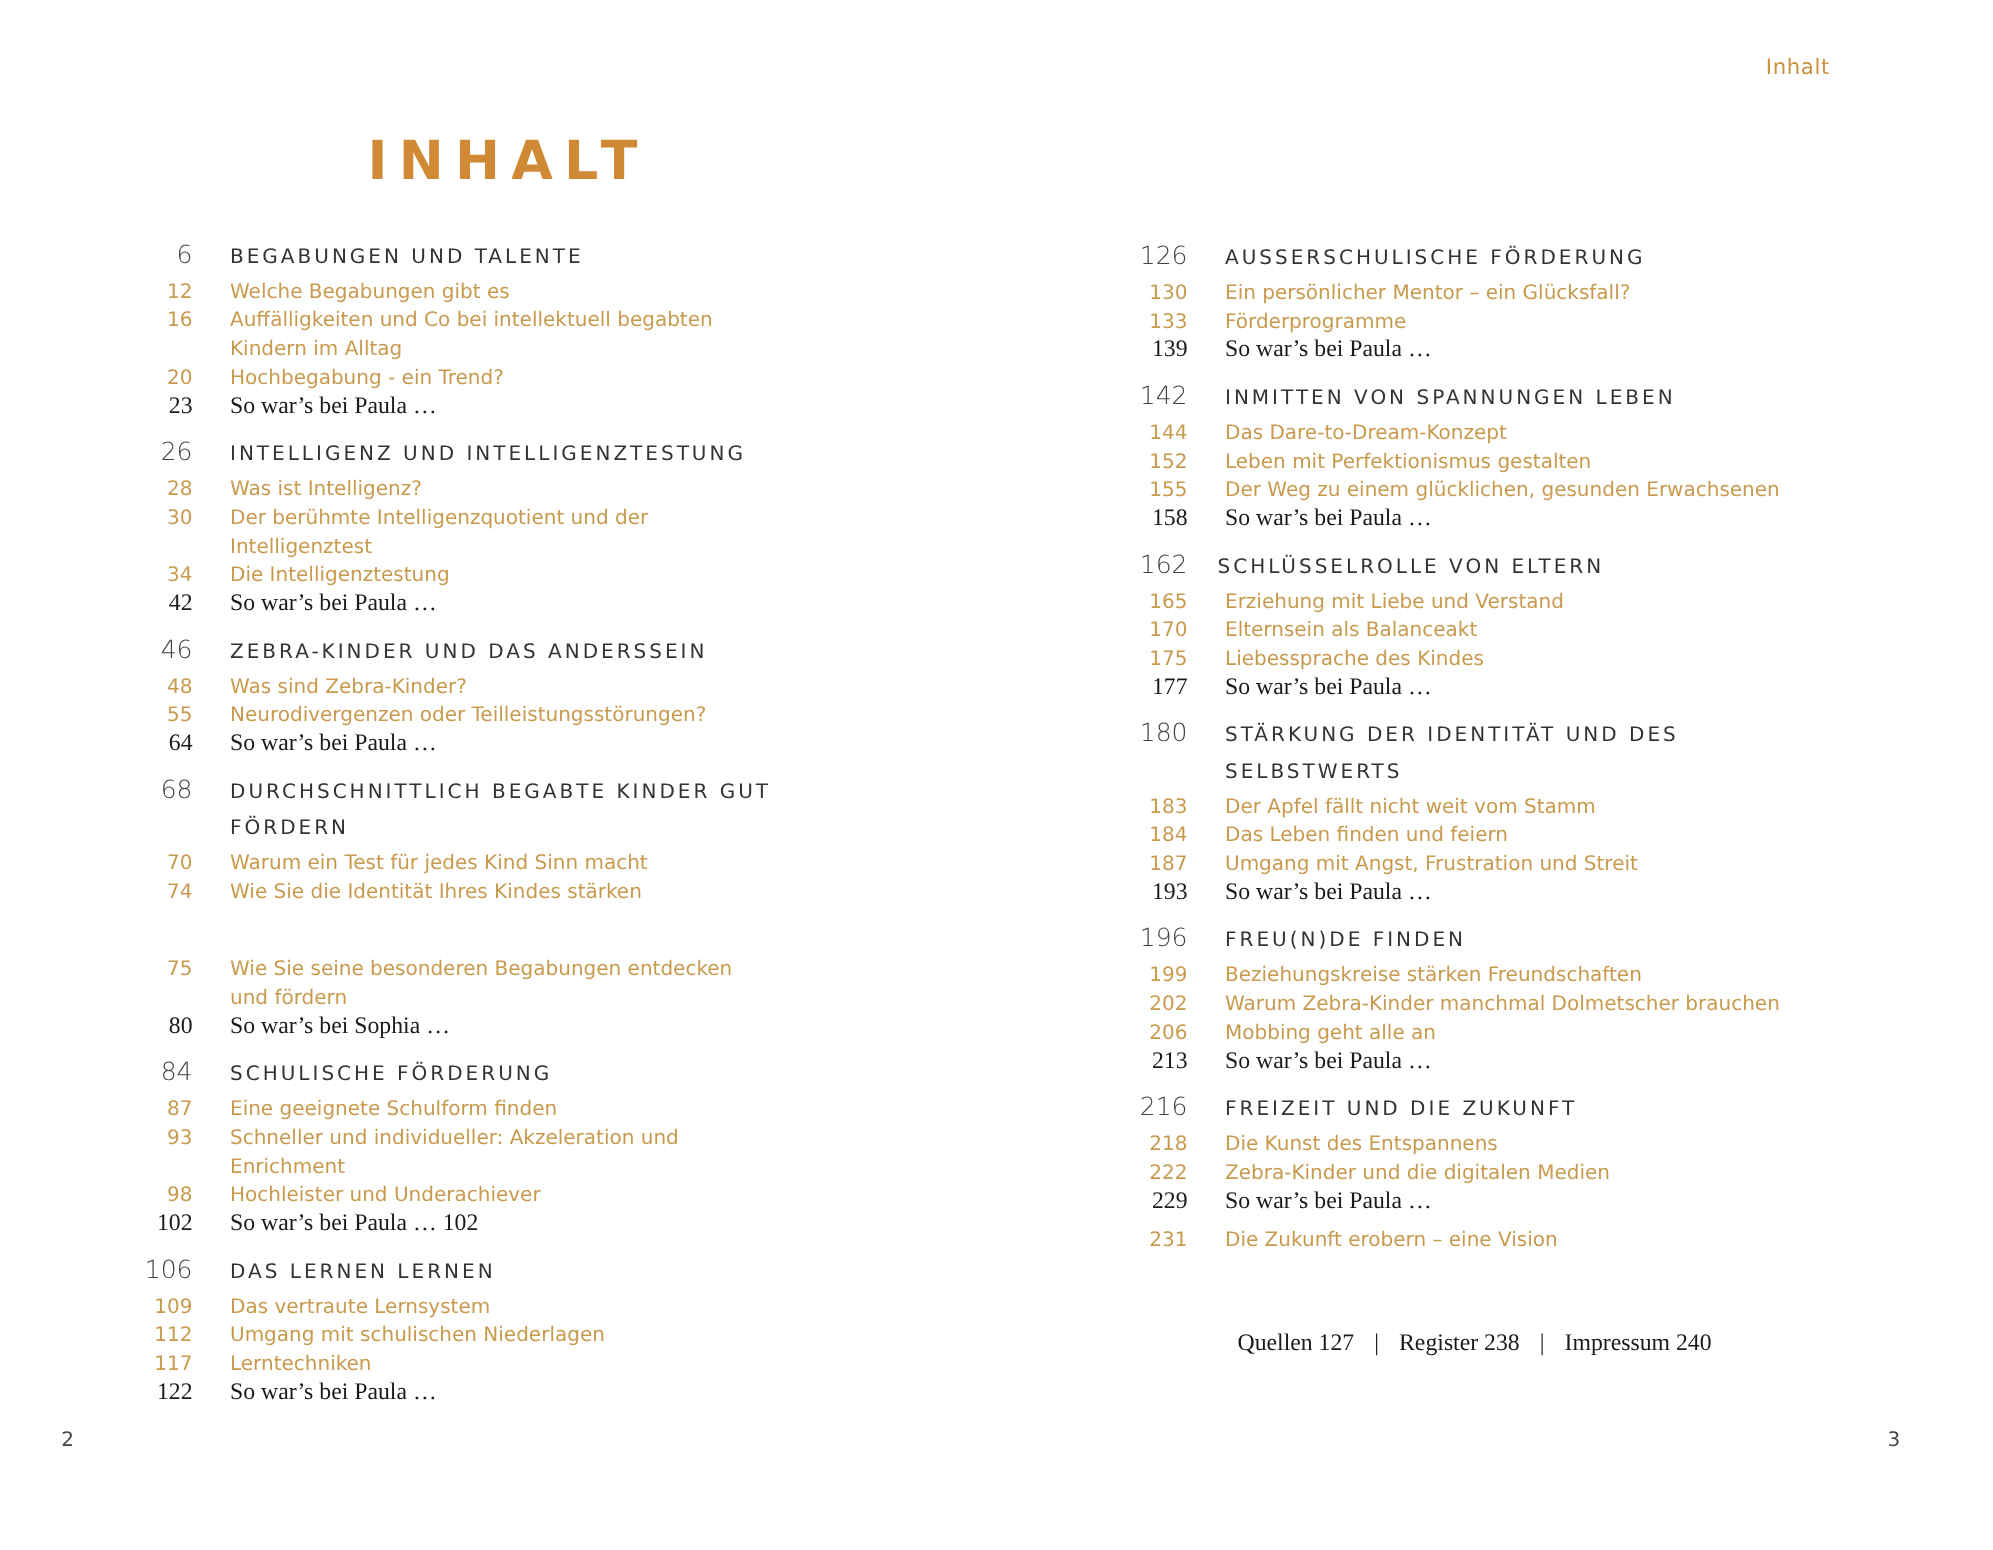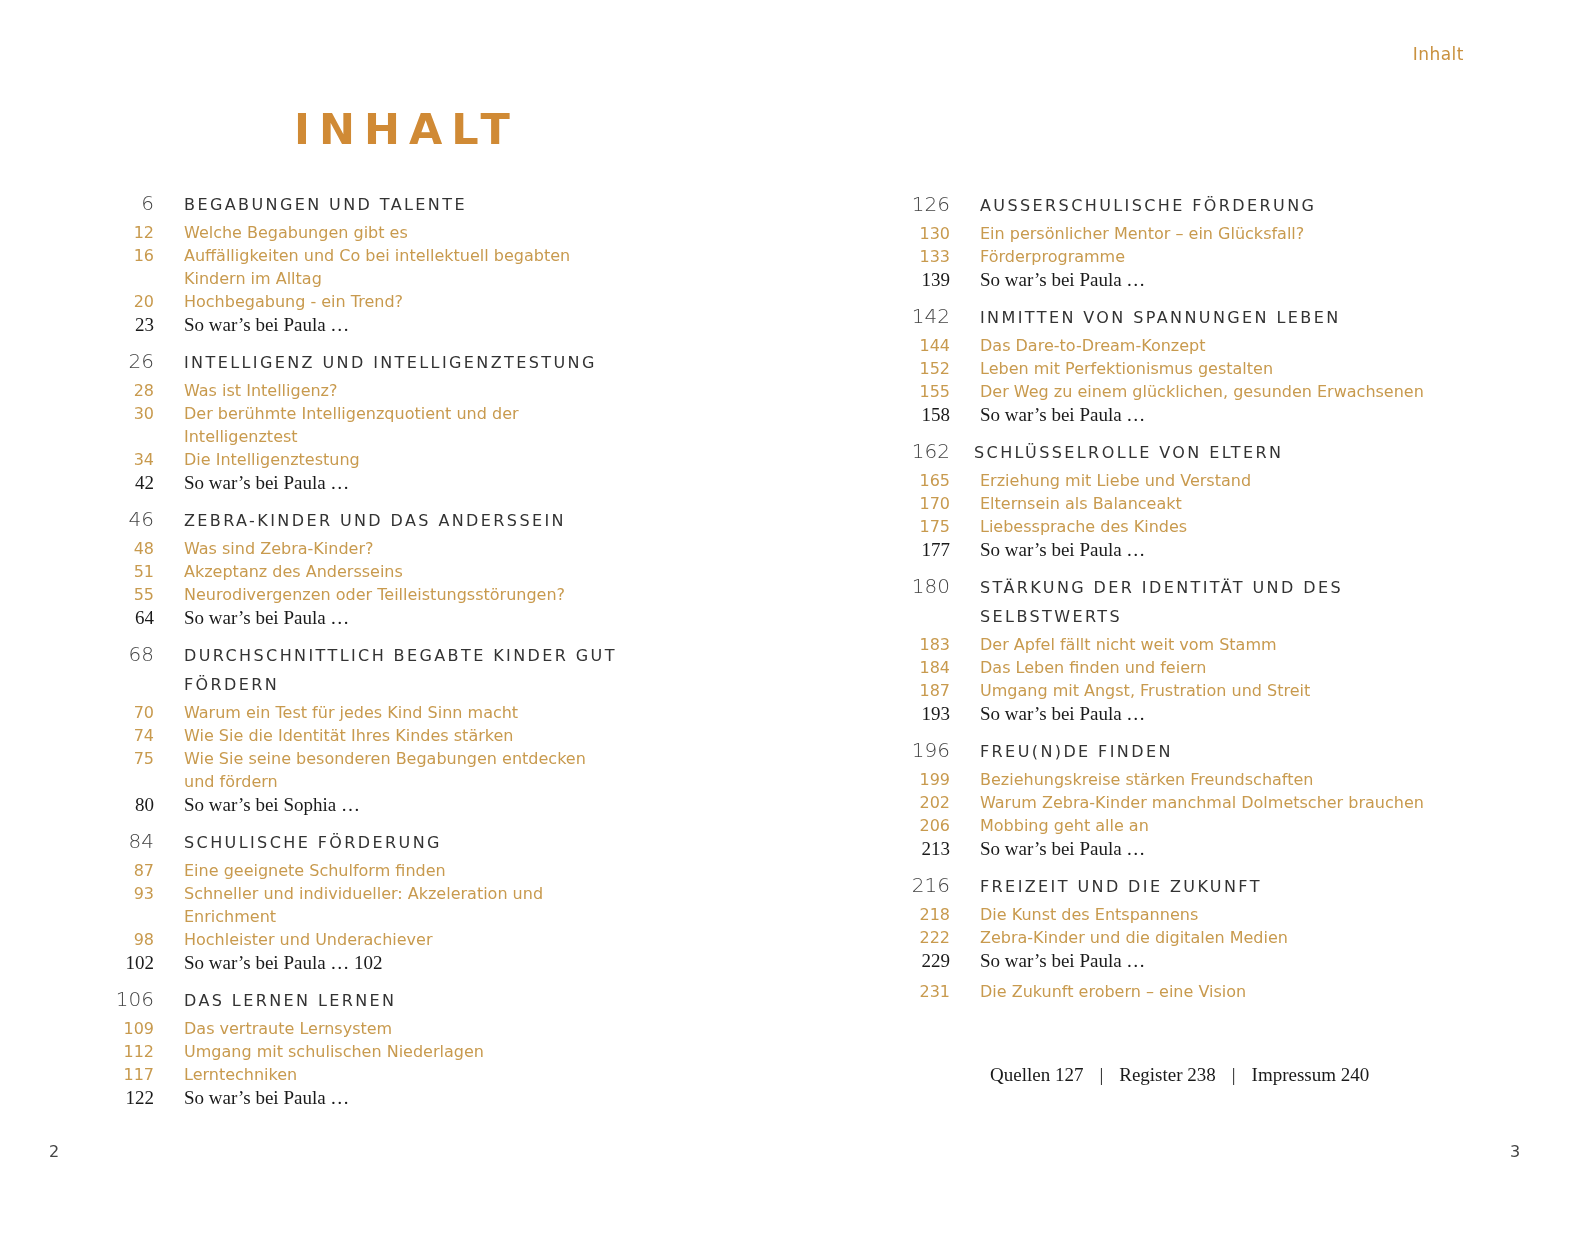--- a/index.html
+++ b/index.html
@@ -80,24 +80,20 @@
     <div class="chapter">
       <div class="row ch-head">
         <span class="num">46</span>
         <span class="txt" style="max-width: 470px;">ZEBRA-KINDER UND DAS ANDERSSEIN</span>
       </div>
       <div class="row sub">
         <span class="num">48</span>
         <span class="txt" style="max-width: 420px;">Was sind Zebra-Kinder?</span>
       </div>
       <div class="row sub">
-        <span class="num">51</span>
-        <span class="txt" style="max-width: 420px;">Akzeptanz des Andersseins</span>
-      </div>
-      <div class="row sub">
         <span class="num">55</span>
         <span class="txt" style="max-width: 420px;">Neurodivergenzen oder Teilleistungsstörungen?</span>
       </div>
       <div class="row story">
         <span class="num">64</span>
         <span class="txt">So war’s bei Paula …</span>
       </div>
     </div>
     <div class="chapter">
       <div class="row ch-head">
@@ -107,21 +103,21 @@
       <div class="row sub">
         <span class="num">70</span>
         <span class="txt" style="max-width: 420px;">Warum ein Test für jedes Kind Sinn macht</span>
       </div>
       <div class="row sub">
         <span class="num">74</span>
         <span class="txt" style="max-width: 420px;">Wie Sie die Identität Ihres Kindes stärken</span>
       </div>
       <div class="row sub">
         <span class="num">75</span>
-        <span class="txt" style="max-width: 420px;">Wie Sie seine besonderen Begabungen entdecken und fördern</span>
+        <span class="txt" style="max-width: 420px; margin-top: 39px;">Wie Sie seine besonderen Begabungen entdecken und fördern</span>
       </div>
       <div class="row story">
         <span class="num">80</span>
         <span class="txt">So war’s bei Sophia …</span>
       </div>
     </div>
     <div class="chapter">
       <div class="row ch-head">
         <span class="num">84</span>
         <span class="txt" style="max-width: 470px;">SCHULISCHE FÖRDERUNG</span>

